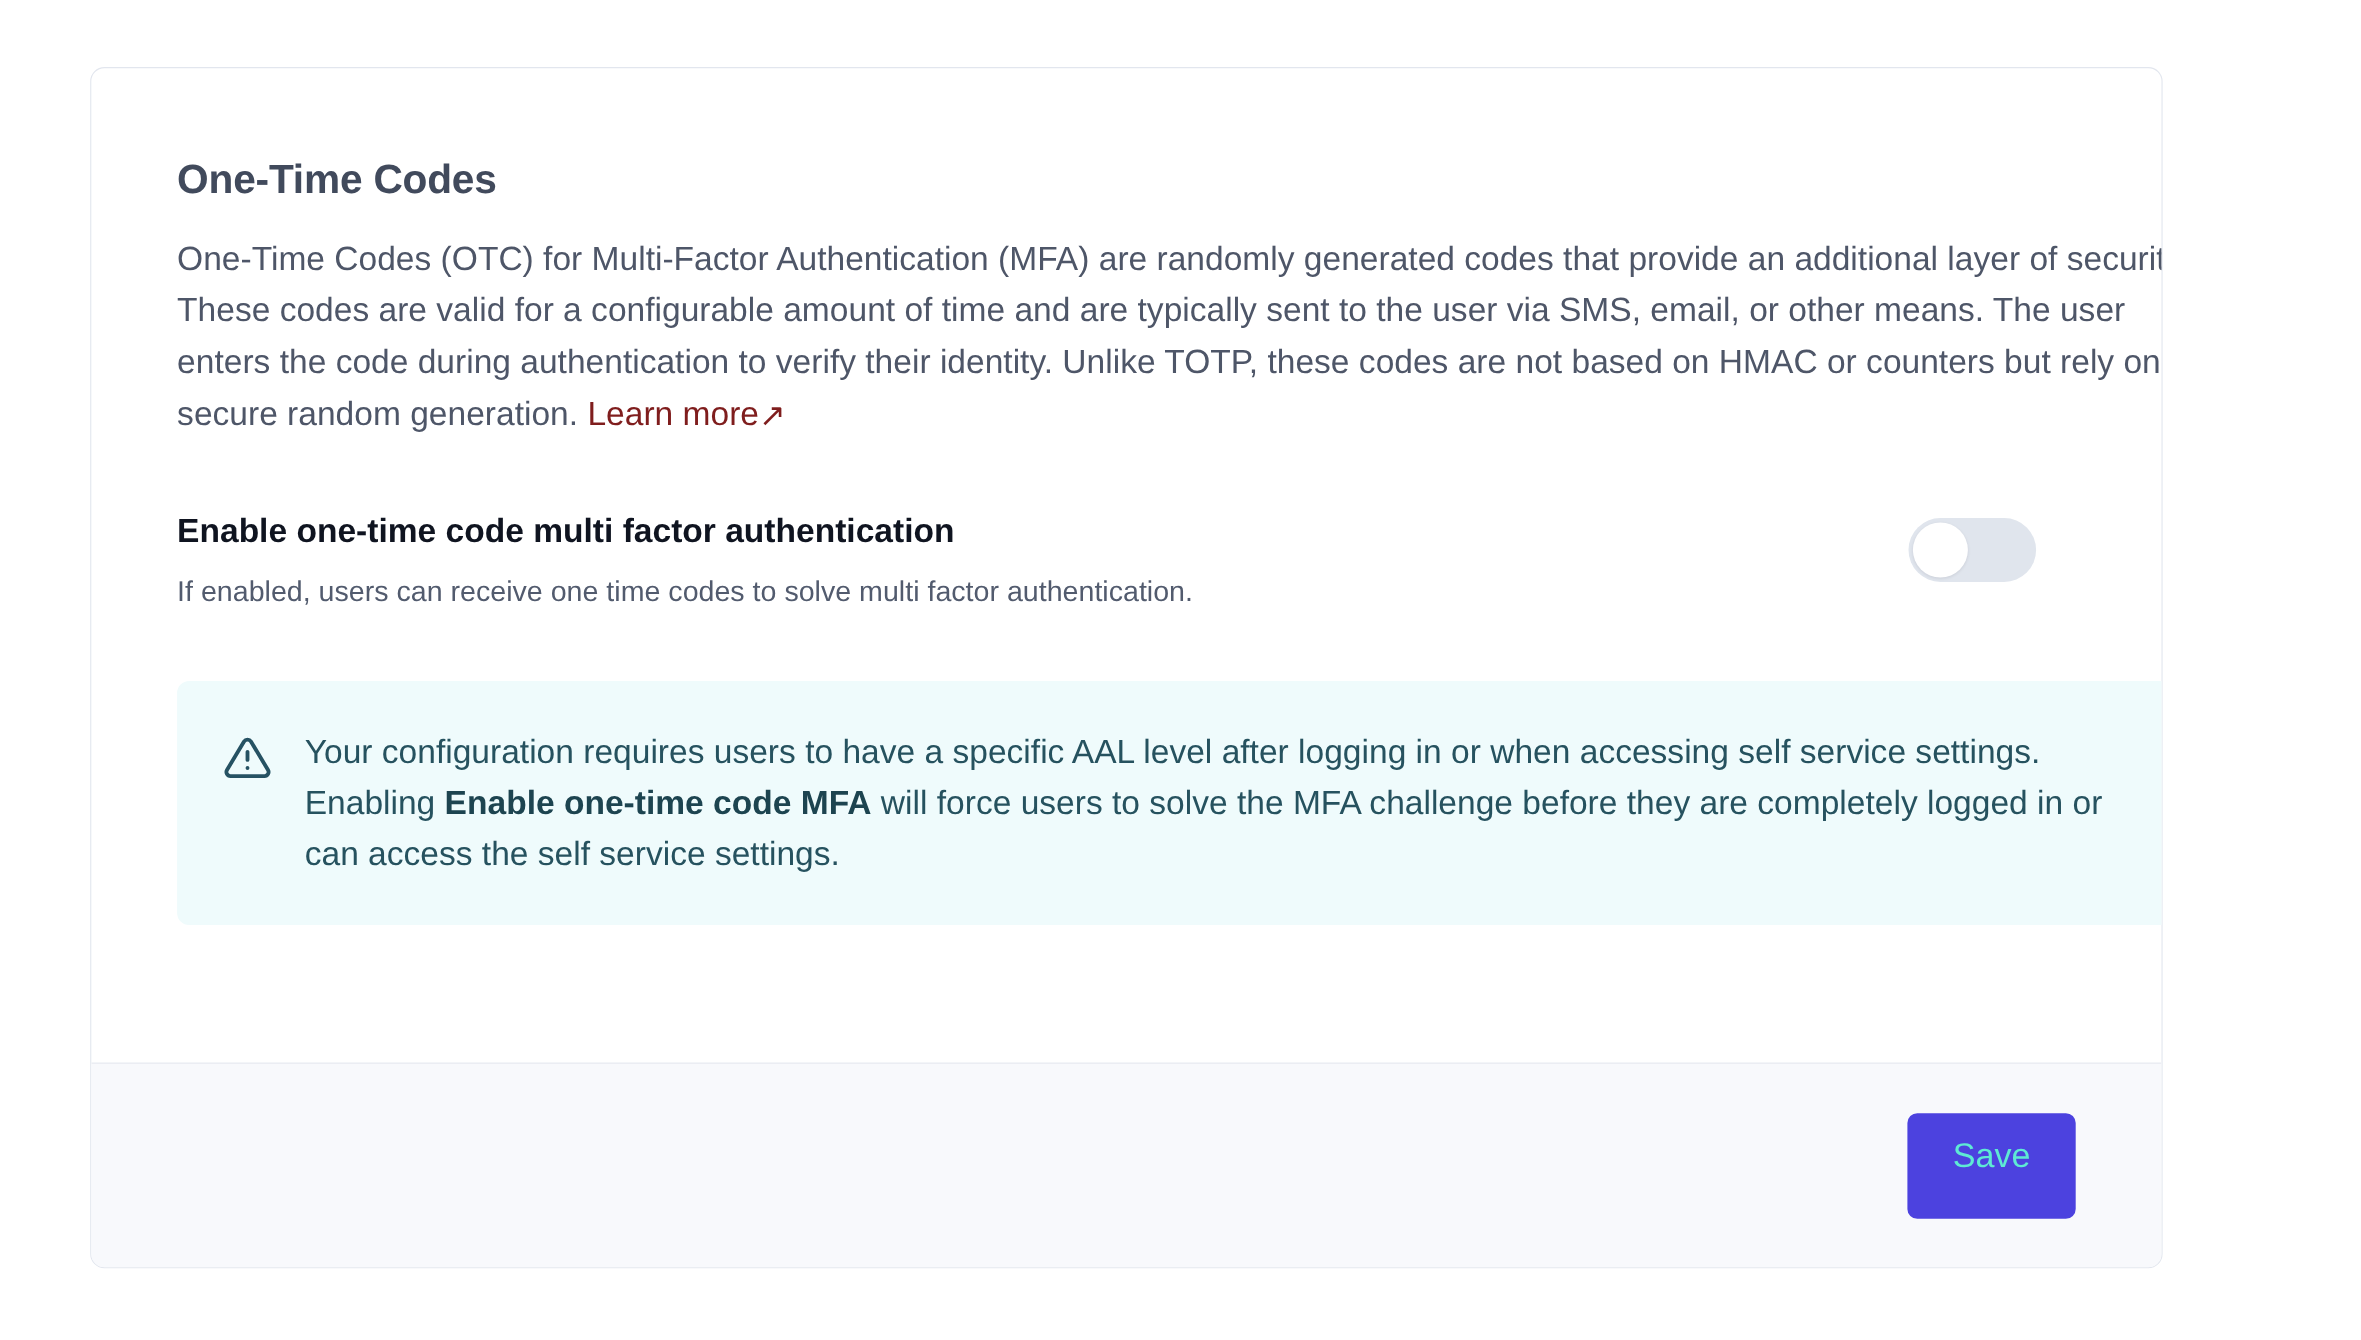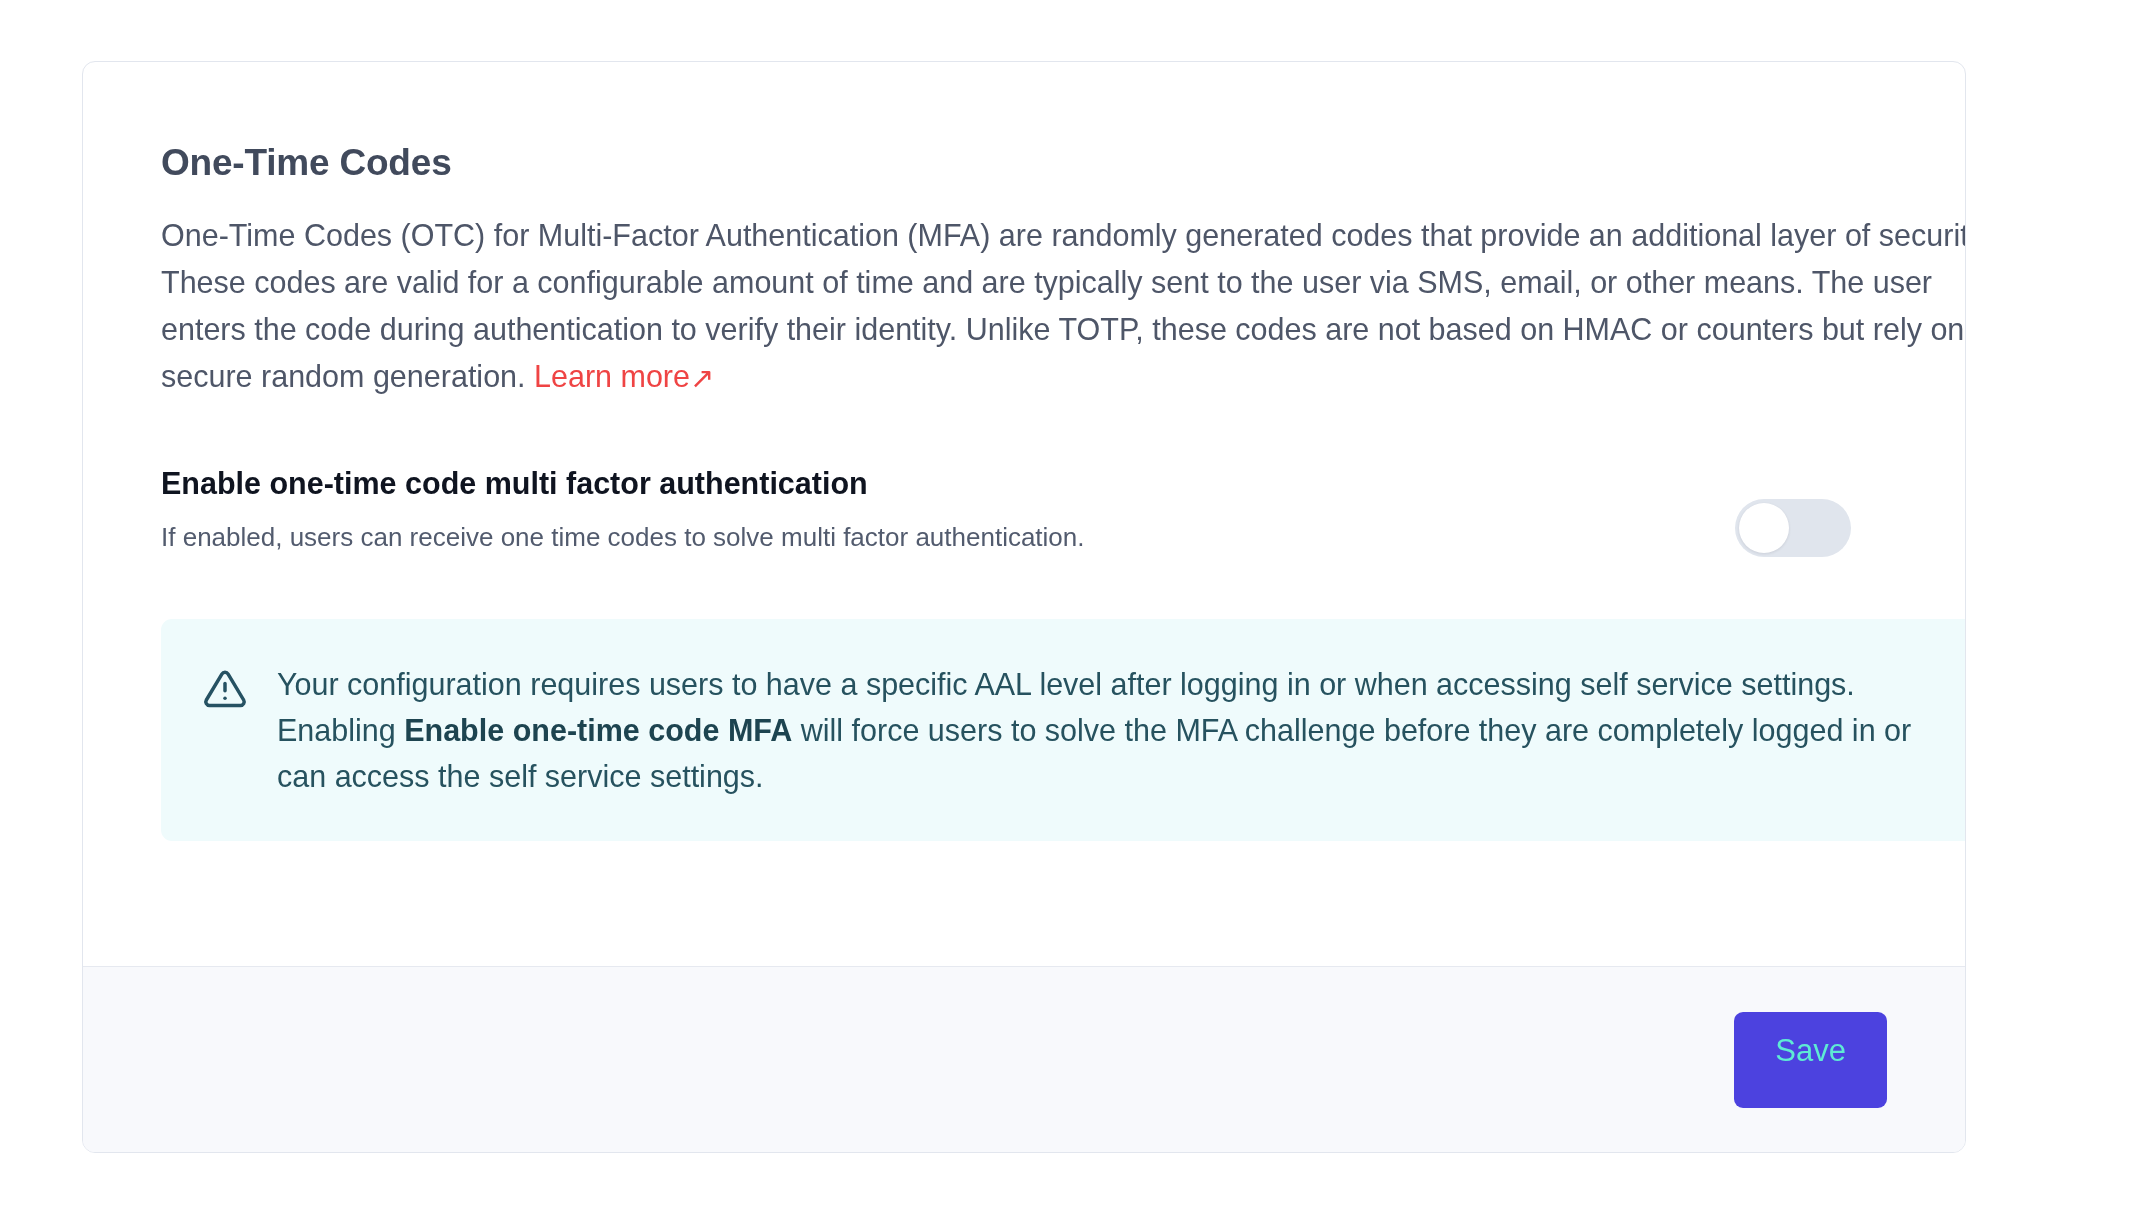--- a/index.html
+++ b/index.html
@@ -57,37 +57,37 @@
   
   .card-desc {
     margin: 26px 0 0 0;
     width: 1840px;
     font-size: 30.5px;
     line-height: 47px;
     color: #4e5668;
     font-weight: 400;
   }
   .learn-more {
-    color: #ef4444;
+    color: #7f1d1d;
     text-decoration: none;
     cursor: pointer;
     white-space: nowrap;
   }
   .learn-more .arrow {
     display: inline-block;
     font-size: 29px;
     line-height: 1;
     transform: translateY(1px);
   }
 
   
   .setting-row {
     margin-top: 63px;
     display: flex;
-    align-items: flex-end;
+    align-items: flex-start;
     justify-content: space-between;
     gap: 44px;
   }
   .setting-text {
     max-width: 1600px;
   }
   .setting-label {
     margin: 0;
     font-size: 30.5px;
     line-height: 40px;

